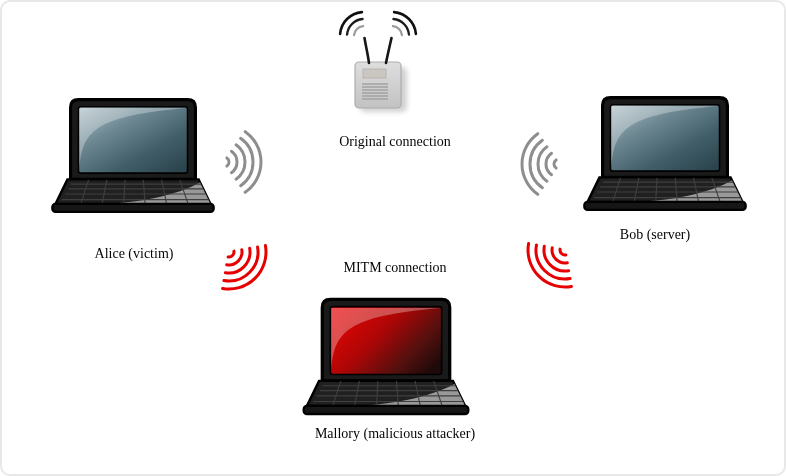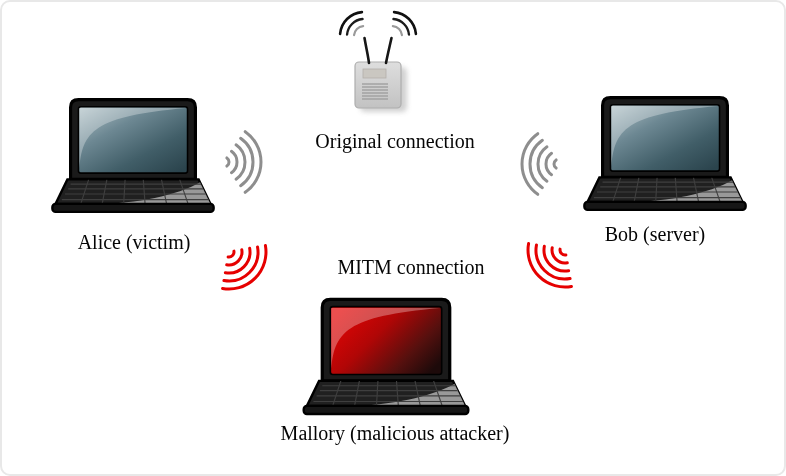--- a/index.html
+++ b/index.html
@@ -4,21 +4,21 @@
 <style>
   html,body { margin:0; padding:0; background:#ffffff; }
   .canvas {
     position:relative; width:786px; height:476px; box-sizing:border-box;
     background:#ffffff; border:2px solid #e8e8e8; border-radius:10px;
     overflow:hidden; font-family:"Liberation Serif","DejaVu Serif",serif;
   }
   .abs { position:absolute; }
   .lbl {
     position:absolute; text-align:center; color:#050505;
-    font-size:20px; line-height:27px; font-family:"Liberation Serif","DejaVu Serif",serif;
+    font-size:14px; line-height:27px; font-family:"Liberation Serif","DejaVu Serif",serif;
   }
   .wifi { position:absolute; width:46px; height:64px; }
   .wifi svg { display:block; width:100%; height:100%; overflow:visible; }
   .wifi.gray path { stroke:#8e8e8e; }
   .wifi.red  path { stroke:#e60000; }
   .wifi path { fill:none; stroke-width:3; stroke-linecap:round; }
   .mirror { transform:scaleX(-1); }
   .rot45  { transform:rotate(45deg); }
   .rot135 { transform:rotate(135deg); }
   .laptop svg { display:block; width:100%; height:100%; }
@@ -203,21 +203,21 @@
       <path d="M22.63,8.24 A29,29 0 0 1 22.63,55.76"></path>
       <path d="M27.22,1.69 A37,37 0 0 1 27.22,62.31"></path>
     </g>
       </svg>
   </div>
 
   <div class="lbl" style="left:243px; top:126px; width:300px">
     <div>Original connection</div>
   </div>
 
-  <div class="lbl" style="left:259px; top:252px; width:300px">MITM connection</div>
-
-  <div class="lbl" style="left:32px; top:227px; width:200px">Alice (victim)</div>
+  <div class="lbl" style="left:243px; top:252px; width:300px">MITM connection</div>
+
+  <div class="lbl" style="left:32px; top:238px; width:200px">Alice (victim)</div>
 
   <div class="lbl" style="left:553px; top:219px; width:200px">Bob (server)</div>
 
   <div class="lbl" style="left:233px; top:418px; width:320px">Mallory (malicious attacker)</div>
 
 </div>
 
 </body></html>

